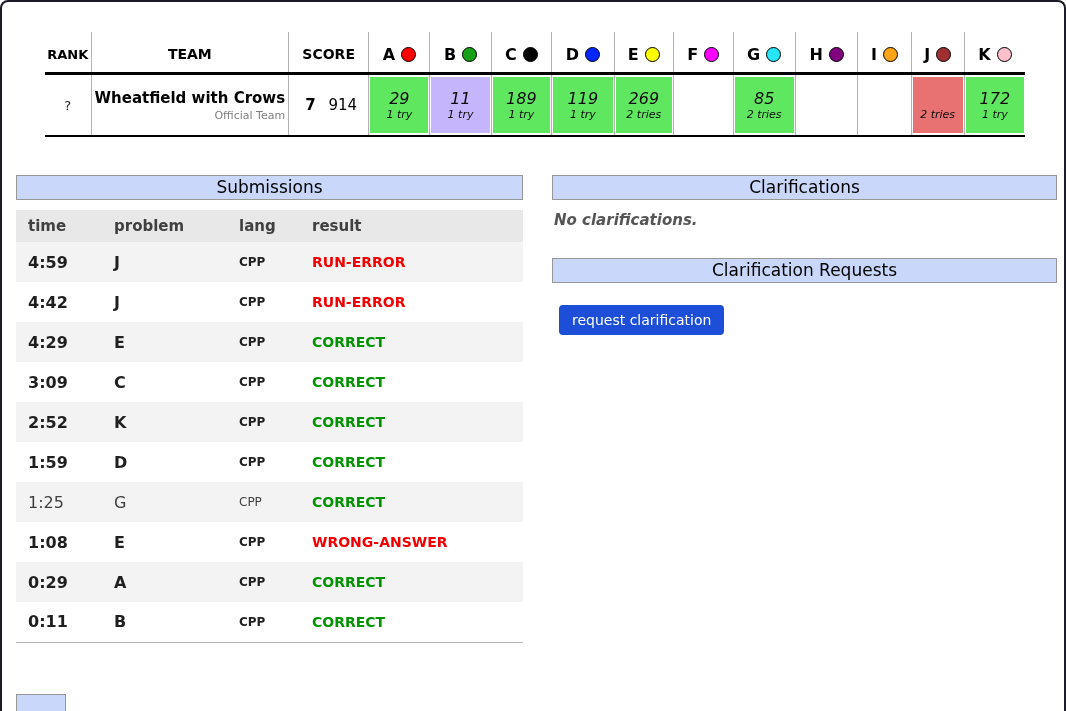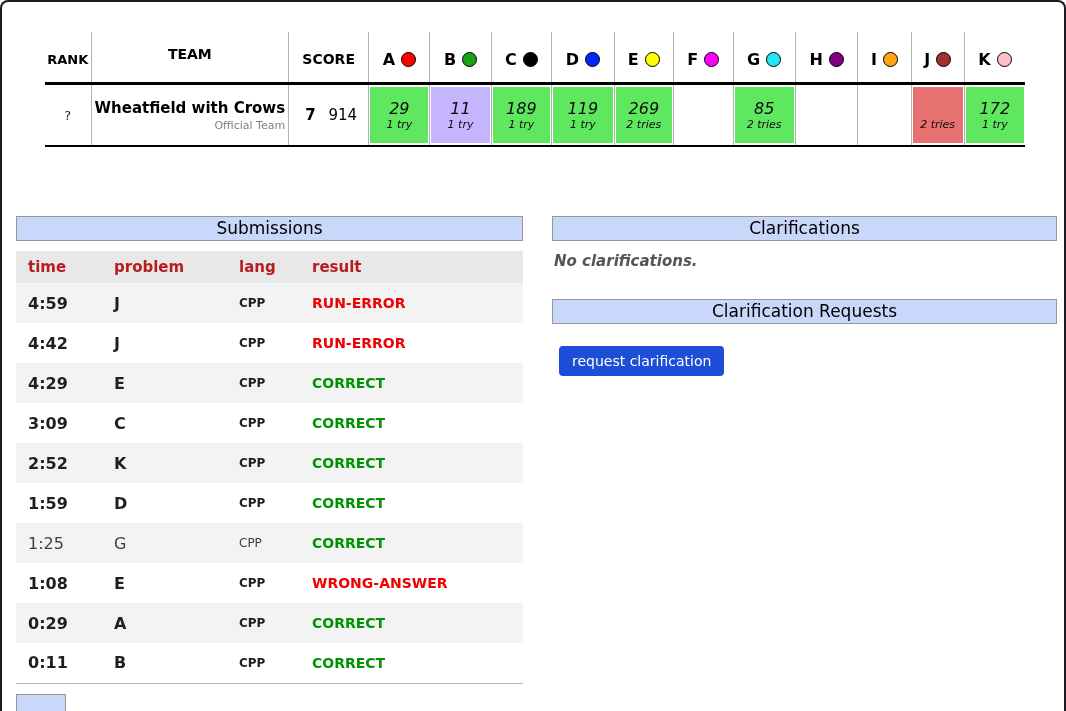--- a/index.html
+++ b/index.html
@@ -10,21 +10,21 @@
                 border-radius: 8px 8px 0 0; background: #fff; }
 
   
   .scoreboard-wrap { position: absolute; left: 43px; top: 30px; }
   table.scoreboard { border-collapse: collapse; width: 980px; table-layout: auto; }
   table.scoreboard th, table.scoreboard td { vertical-align: middle; }
   table.scoreboard thead tr { border-bottom: 3px solid #000; }
   table.scoreboard tbody tr { border-bottom: 2px solid #000; }
   table.scoreboard th + th, table.scoreboard td + td { border-left: 1px solid #b3b3b3; }
   th.h-rank { width: 46px; font-size: 13px; text-align: center; padding: 14px 2px 10px; }
-  th.h-team { width: 180px; font-size: 14px; text-align: center; padding: 14px 2px 20px; }
+  th.h-team { width: 180px; font-size: 14px; text-align: center; padding: 14px 2px 10px; }
   th.h-score { width: 80px; font-size: 14px; text-align: center; padding: 14px 2px 10px; }
   th.prob { text-align: center; padding: 12px 7px 8px; font-size: 16px; white-space: nowrap; }
   .balloon { display: inline-block; width: 15px; height: 15px; border-radius: 50%;
              border: 1px solid #000; margin-left: 6px; vertical-align: -2px; }
   td.rank-cell { text-align: center; font-size: 13px; color: #222; }
   td.team-cell { padding: 3px 3px; }
   .team-name { font-weight: bold; font-size: 15px; white-space: nowrap; text-align: right; }
   .team-cat  { font-size: 11px; color: #808080; text-align: right; margin-top: 2px; }
   td.score-cell { padding: 0; }
   .score-wrap { display: flex; justify-content: space-between; align-items: center;
@@ -34,26 +34,26 @@
   .block { height: 56px; margin: 2px 1px; display: flex; flex-direction: column;
            justify-content: center; align-items: center; font-style: italic; }
   .block.correct   { background: #60e760; }
   .block.first     { background: #c4b5fd; }
   .block.incorrect { background: #e87272; }
   .ptime  { font-size: 16px; line-height: 19px; min-height: 19px; color: #0c0c0c; }
   .ptries { font-size: 11px; line-height: 14px; color: #0c0c0c; }
 
   
   .panel-header { background: #c9d7fb; border: 1px solid #979797; text-align: center;
-                  font-size: 17px; color: #000; padding: 1px 0 2px; margin-top: 41px; }
+                  font-size: 17px; color: #000; padding: 1px 0 2px; }
 
   
   .submissions-panel { position: absolute; left: 14px; top: 173px; width: 507px; }
   table.subs { width: 100%; border-collapse: collapse; margin-top: 10px; }
-  table.subs thead th { background: #e8e8e8; color: #b91c1c; text-align: left;
+  table.subs thead th { background: #e8e8e8; color: #404040; text-align: left;
                         font-size: 15px; font-weight: bold; padding: 7px 12px; }
   table.subs tbody { border-bottom: 1px solid #b5b5b5; }
   table.subs tbody tr { height: 40px; }
   table.subs tbody tr:nth-child(odd) { background: #f3f3f3; }
   table.subs td { padding: 0 12px; font-size: 16px; font-weight: bold; color: #1f1f1f; }
   table.subs td.c-lang { font-size: 12px; }
   table.subs td.c-result { font-size: 14px; }
   table.subs tr.error td.c-result { color: #f00000; }
   table.subs tr.ok td.c-result { color: #009300; }
   table.subs tr.muted td { font-weight: 400; color: #3f3f3f; }

